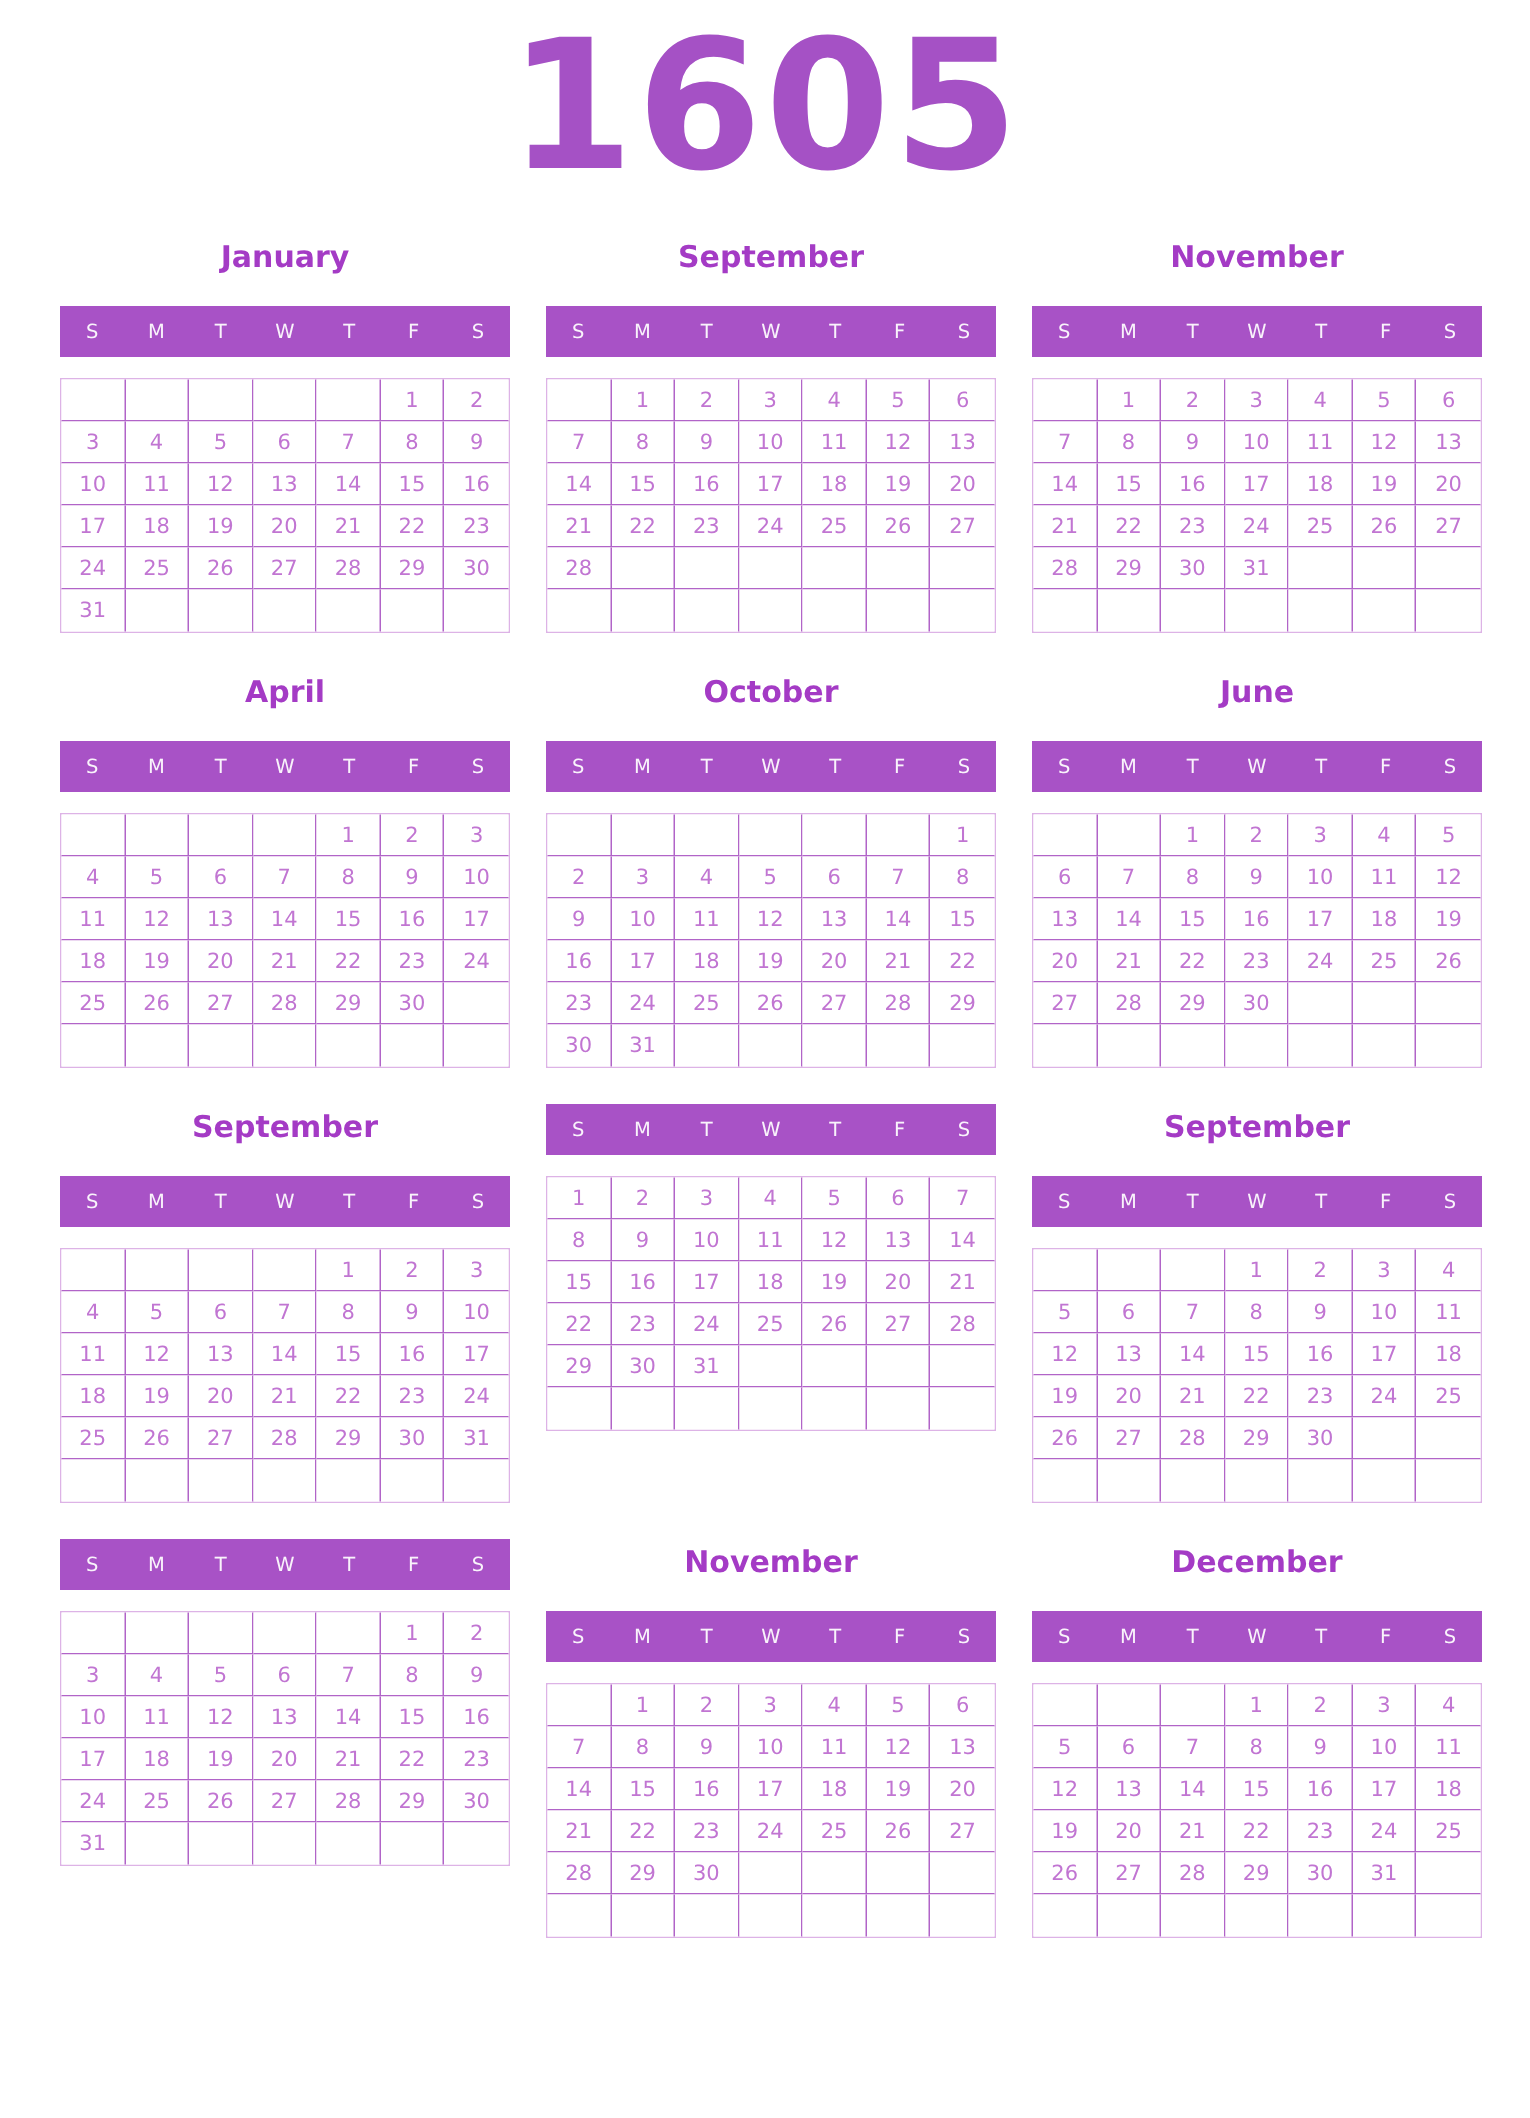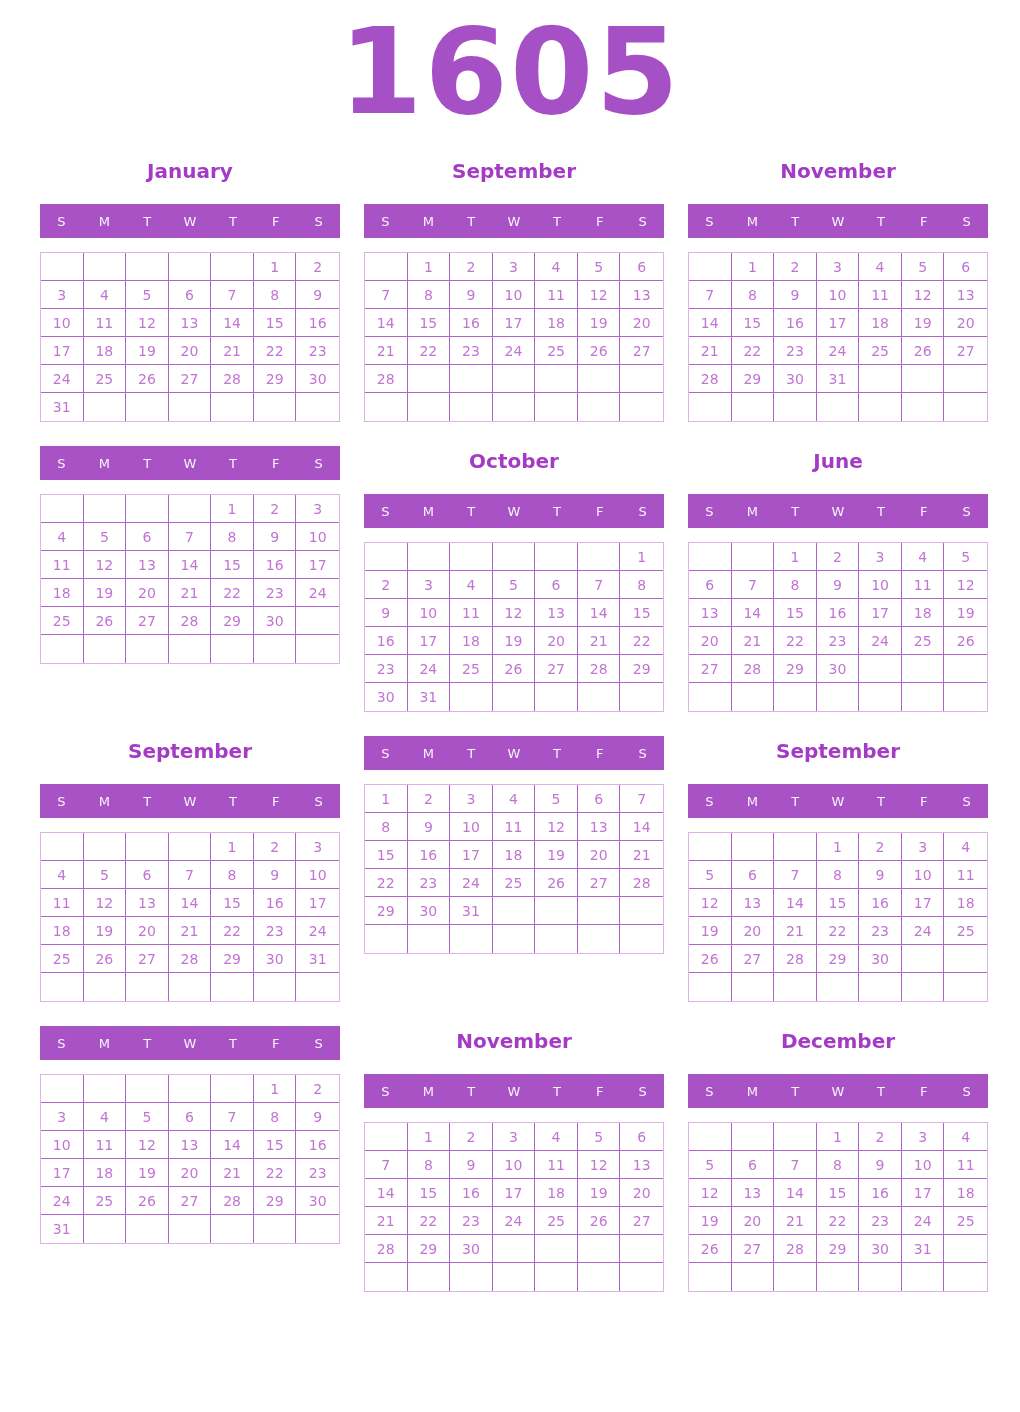--- a/index.html
+++ b/index.html
@@ -244,20 +244,21 @@
         <div class="day-cell"></div>
         <div class="day-cell"></div>
         <div class="day-cell"></div>
         <div class="day-cell"></div>
         <div class="day-cell"></div>
         <div class="day-cell"></div>
       </div>
   </div>
 
   <div class="month">
+    <div class="month-name">April</div>
     <div class="weekday-header">
         <div class="weekday-label">S</div>
         <div class="weekday-label">M</div>
         <div class="weekday-label">T</div>
         <div class="weekday-label">W</div>
         <div class="weekday-label">T</div>
         <div class="weekday-label">F</div>
         <div class="weekday-label">S</div>
       </div>
     <div class="day-grid">

